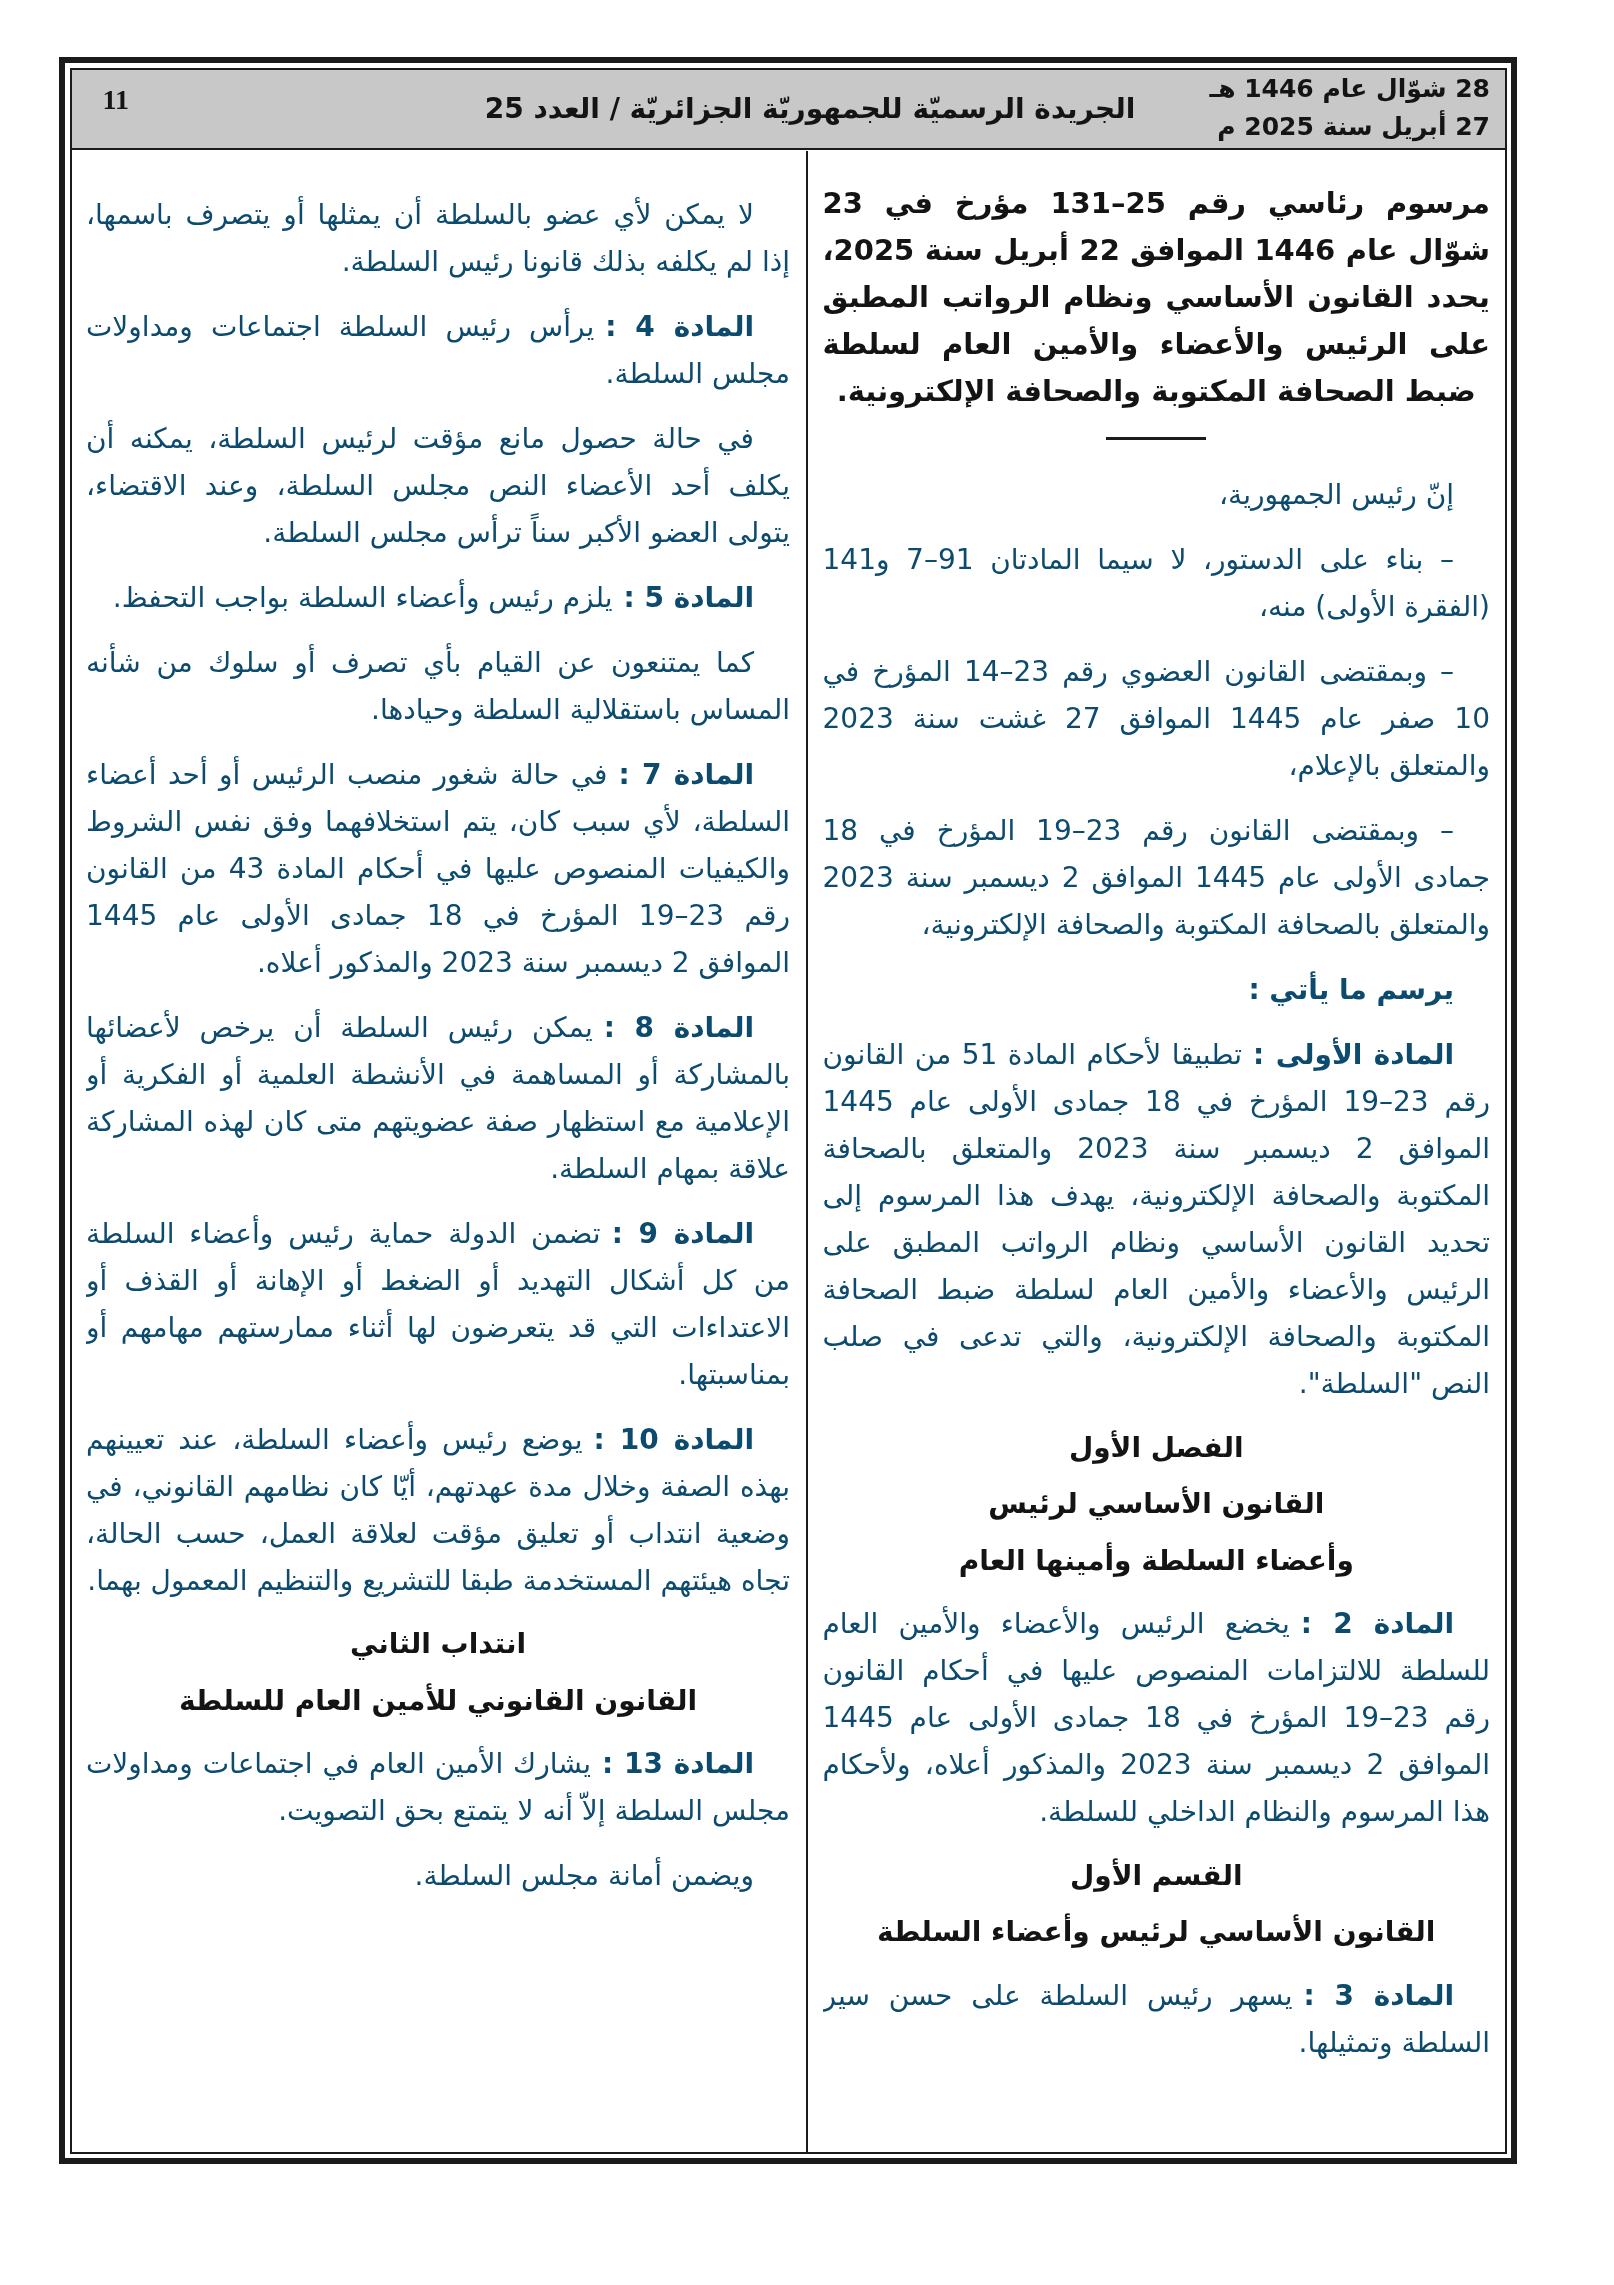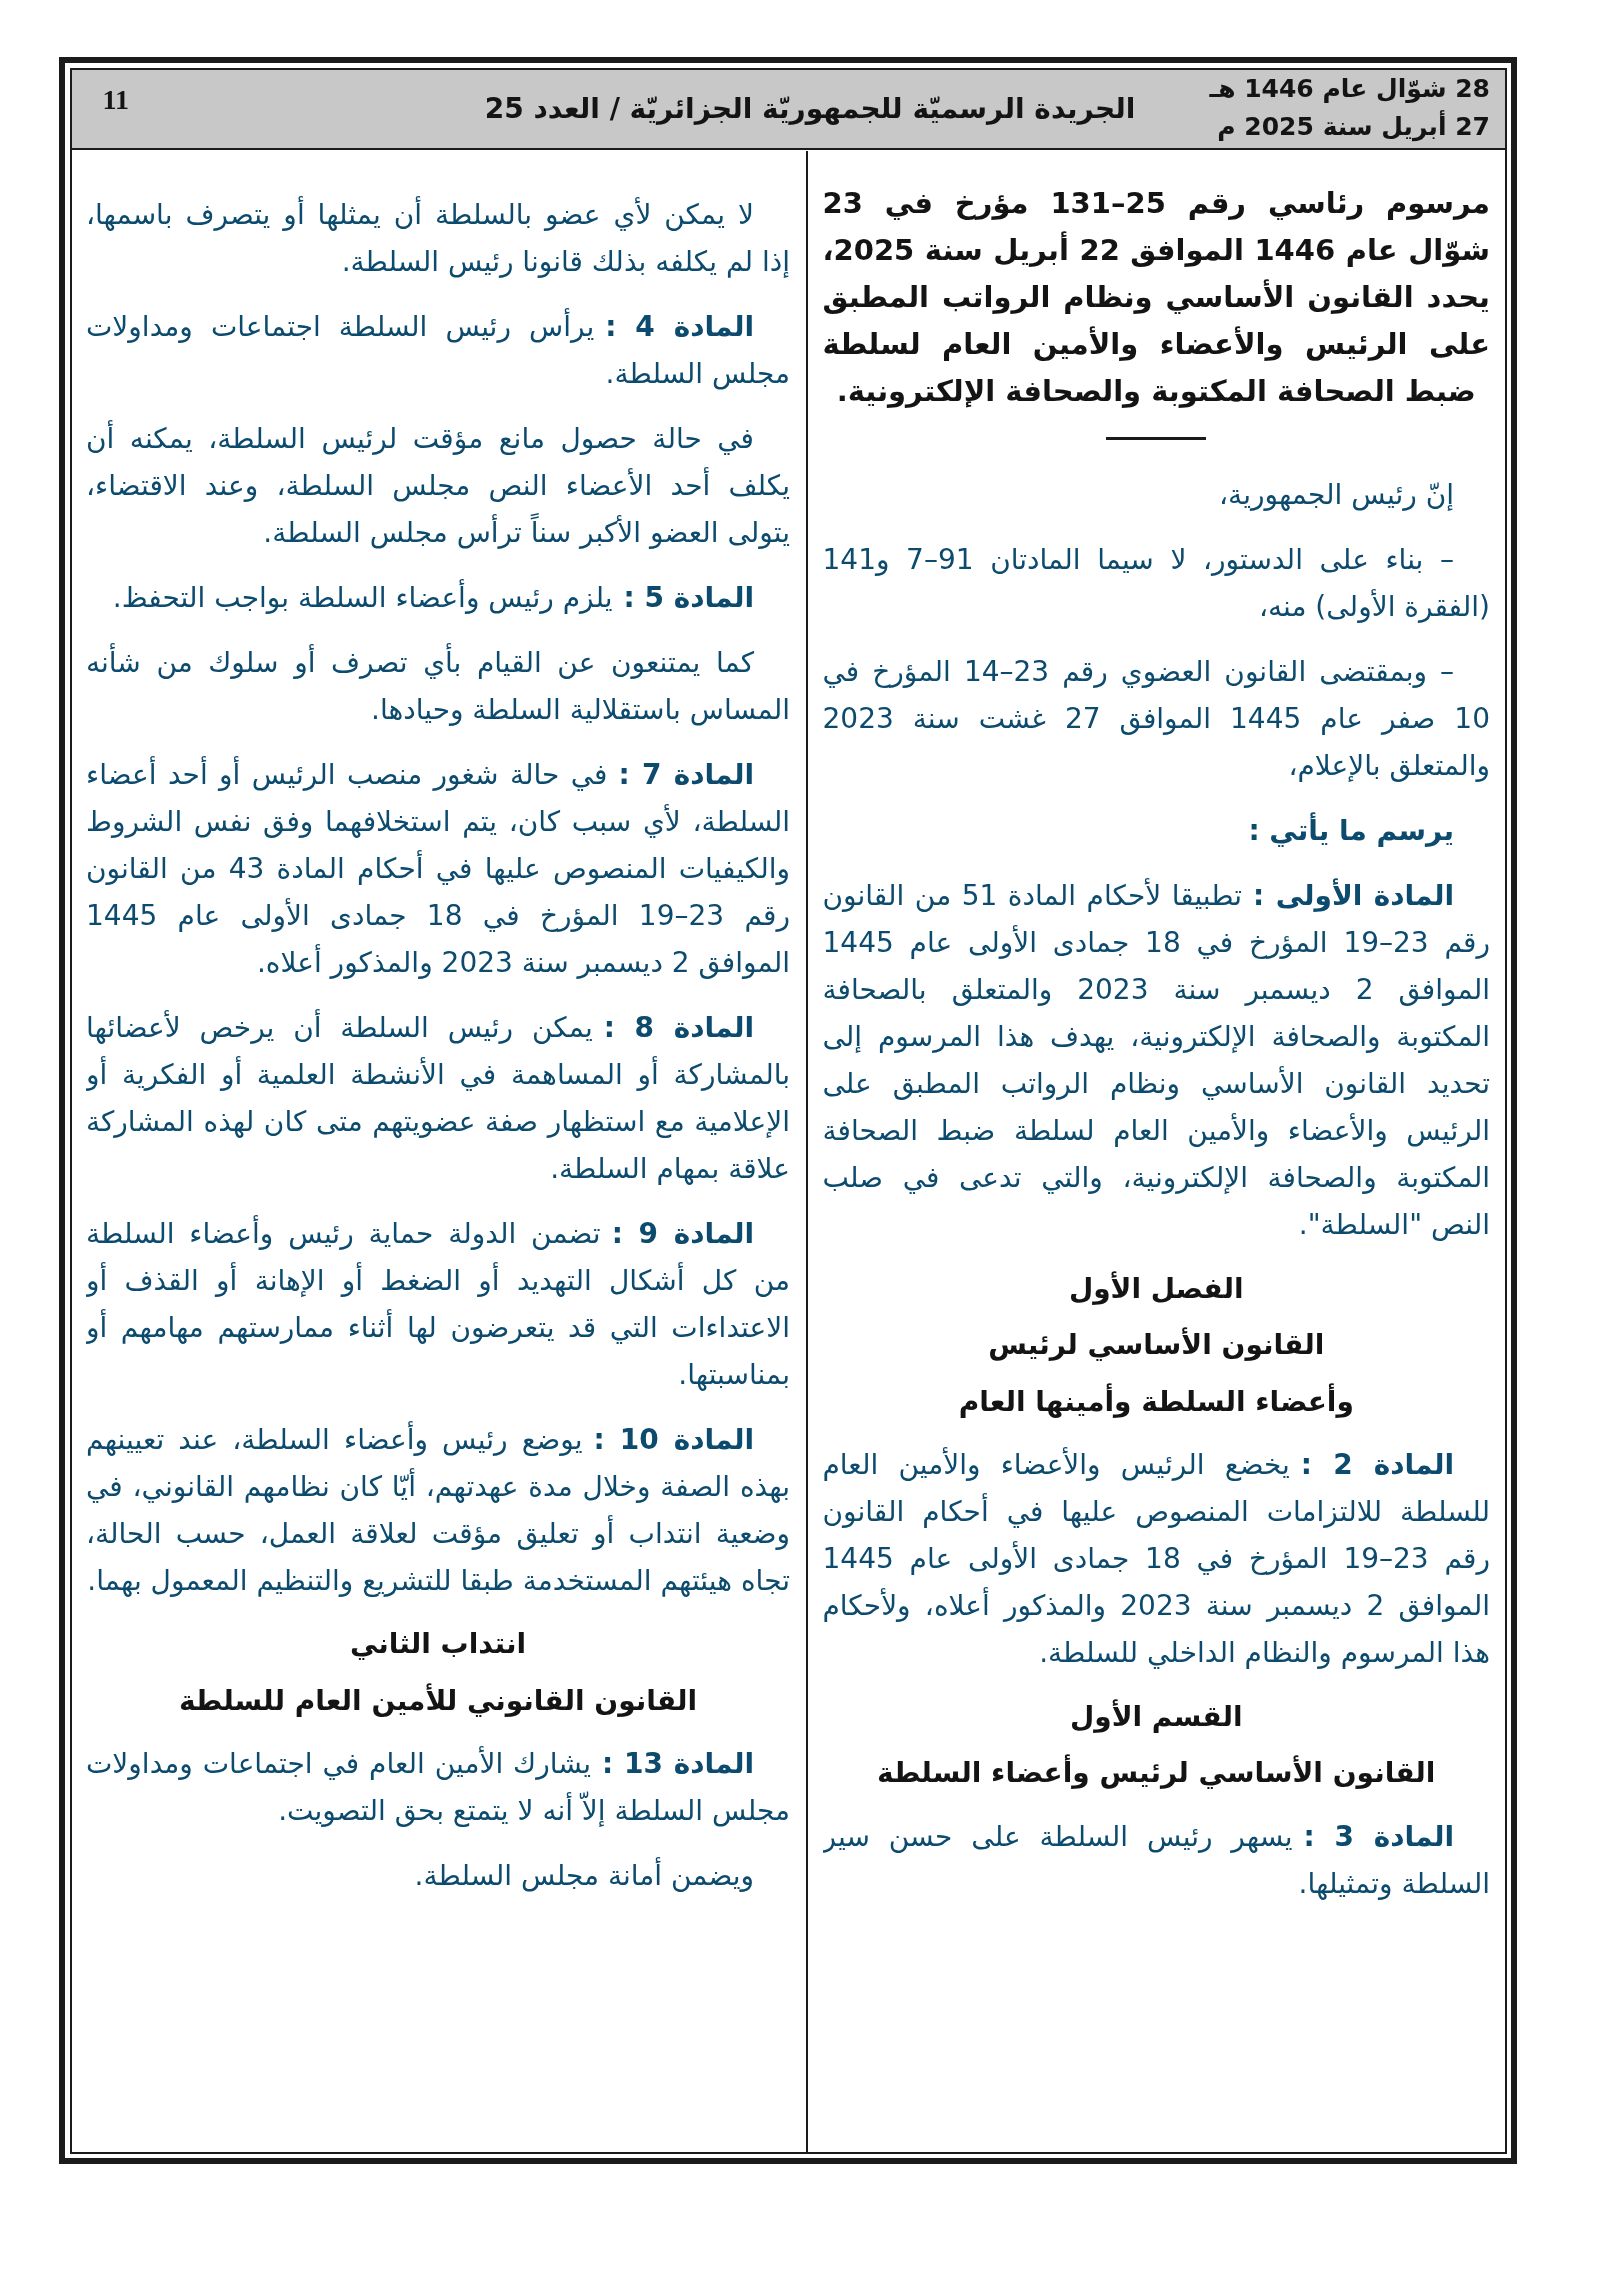--- a/index.html
+++ b/index.html
@@ -73,20 +73,21 @@
 
       <div class="content">
 
         <div class="col col-right">
           <p class="decree-title">مرسوم رئاسي رقم 25–131 مؤرخ في 23 شوّال عام 1446 الموافق 22 أبريل سنة 2025، يحدد القانون الأساسي ونظام الرواتب المطبق على الرئيس والأعضاء والأمين العام لسلطة ضبط الصحافة المكتوبة والصحافة الإلكترونية.</p>
           <div class="title-rule"></div>
 
           <p class="para">إنّ رئيس الجمهورية،</p>
           <p class="para">– بناء على الدستور، لا سيما المادتان 91–7 و141 (الفقرة الأولى) منه،</p>
           <p class="para">– وبمقتضى القانون العضوي رقم 23–14 المؤرخ في 10 صفر عام 1445 الموافق 27 غشت سنة 2023 والمتعلق بالإعلام،</p>
+          <p class="para">– وبمقتضى القانون رقم 23–19 المؤرخ في 18 جمادى الأولى عام 1445 الموافق 2 ديسمبر سنة 2023 والمتعلق بالصحافة المكتوبة والصحافة الإلكترونية،</p>
 
           <p class="para enact">يرسم ما يأتي :</p>
 
           <p class="para"><b class="lead">المادة الأولى :</b><span>تطبيقا لأحكام المادة 51 من القانون رقم 23–19 المؤرخ في 18 جمادى الأولى عام 1445 الموافق 2 ديسمبر سنة 2023 والمتعلق بالصحافة المكتوبة والصحافة الإلكترونية، يهدف هذا المرسوم إلى تحديد القانون الأساسي ونظام الرواتب المطبق على الرئيس والأعضاء والأمين العام لسلطة ضبط الصحافة المكتوبة والصحافة الإلكترونية، والتي تدعى في صلب النص "السلطة".</span></p>
 
           <p class="heading">الفصل الأول</p>
           <p class="heading">القانون الأساسي لرئيس</p>
           <p class="heading">وأعضاء السلطة وأمينها العام</p>
 
           <p class="para"><b class="lead">المادة 2 :</b><span>يخضع الرئيس والأعضاء والأمين العام للسلطة للالتزامات المنصوص عليها في أحكام القانون رقم 23–19 المؤرخ في 18 جمادى الأولى عام 1445 الموافق 2 ديسمبر سنة 2023 والمذكور أعلاه، ولأحكام هذا المرسوم والنظام الداخلي للسلطة.</span></p>

